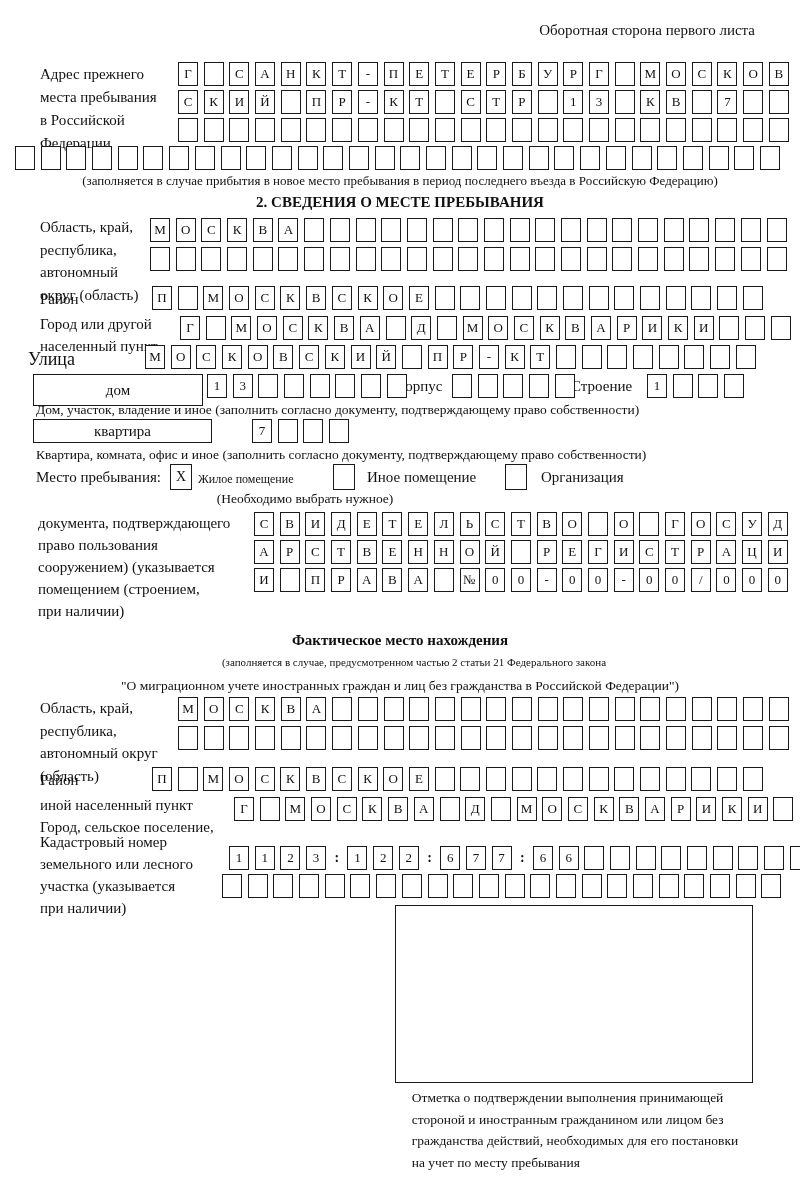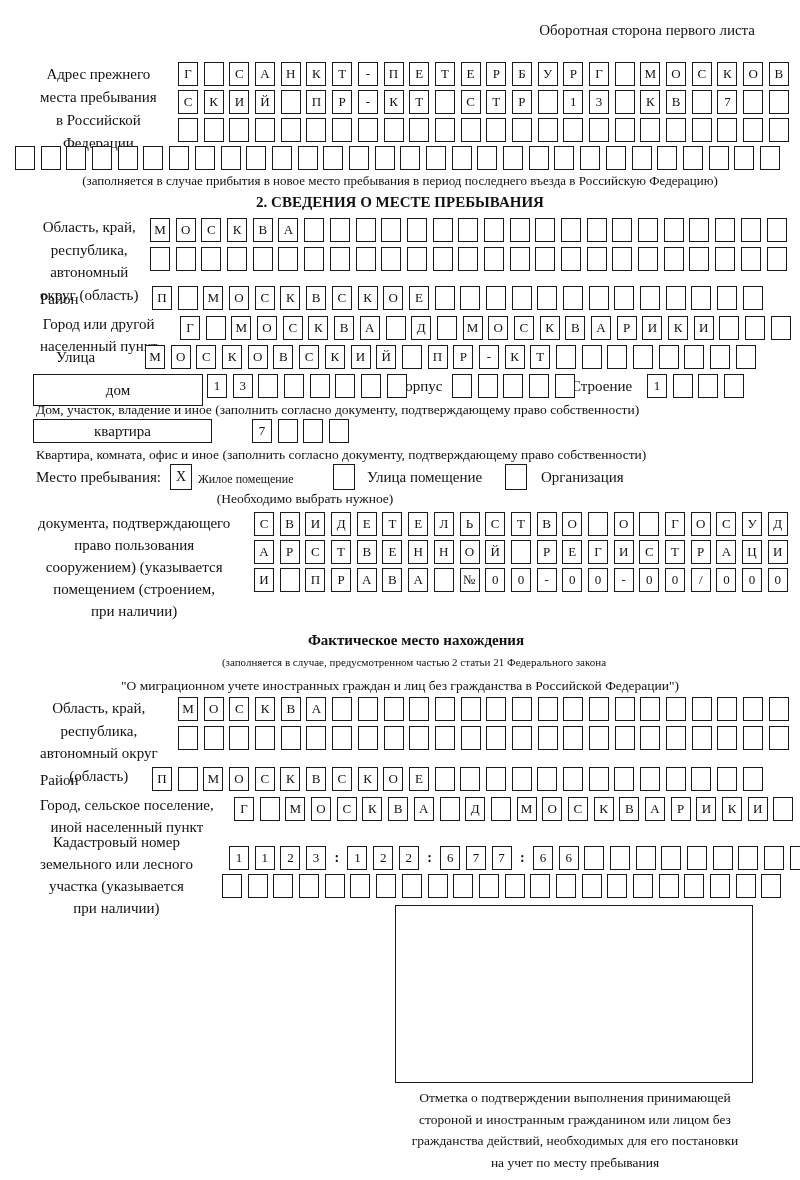--- a/index.html
+++ b/index.html
@@ -1,18 +1,18 @@
 <!DOCTYPE html>
 <html><head>
 <meta charset="utf-8">
 <style>
   html,body{margin:0;padding:0;background:#ffffff;}
   .page{
     position:relative;width:800px;height:1180px;background:#ffffff;
-    font-family:"Liberation Serif","DejaVu Serif",serif;color:#111;overflow:hidden;text-align:center;
+    font-family:"Liberation Serif","DejaVu Serif",serif;color:#111;overflow:hidden;
   }
   .lbl{position:absolute;white-space:nowrap;line-height:1.25;}
   .lbl.center{transform:translateX(-50%);}
   .lbl.right{transform:translateX(-100%);}
   .lbl.bold{font-weight:bold;}
   .boxrow{position:absolute;display:flex;gap:5.7px;}
   .cell{
     box-sizing:border-box;width:20px;height:24px;border:1.6px solid #1a1a1a;
     display:flex;align-items:center;justify-content:center;
     font-size:13px;background:#fff;flex:0 0 auto;
@@ -48,50 +48,50 @@
         <div>Область, край,</div>
         <div>республика,</div>
         <div>автономный</div>
         <div>округ (область)</div>
       </div>
       <div class="lbl" style="left: 40px; top: 290px; font-size: 15px;">Район</div>
       <div class="lbl" style="left: 40px; top: 313px; font-size: 15px; line-height: 22px;">
         <div>Город или другой</div>
         <div>населенный пункт</div>
       </div>
-      <div class="lbl" style="left: 56px; top: 348px; font-size: 15px;">Улица</div>
+      <div class="lbl" style="left: 28px; top: 348px; font-size: 18px;">Улица</div>
       <div class="lbl" style="left: 396px; top: 377px; font-size: 15px;">Корпус</div>
       <div class="lbl" style="left: 571px; top: 377px; font-size: 15px;">Строение</div>
       <div class="lbl" style="left: 36px; top: 402px; font-size: 13.5px;">Дом, участок, владение и иное (заполнить согласно документу, подтверждающему право собственности)</div>
       <div class="lbl" style="left: 36px; top: 447px; font-size: 13.5px;">Квартира, комната, офис и иное (заполнить согласно документу, подтверждающему право собственности)</div>
       <div class="lbl" style="left: 36px; top: 468px; font-size: 15px;">Место пребывания:</div>
       <div class="lbl" style="left: 198px; top: 472px; font-size: 12px;">Жилое помещение</div>
-      <div class="lbl" style="left: 367px; top: 468px; font-size: 15px;">Улица помещение</div>
+      <div class="lbl" style="left: 367px; top: 468px; font-size: 15px;">Иное помещение</div>
       <div class="lbl" style="left: 541px; top: 468px; font-size: 15px;">Организация</div>
       <div class="lbl center" style="left: 305px; top: 491px; font-size: 13.5px;">(Необходимо выбрать нужное)</div>
       <div class="lbl" style="left: 38px; top: 512px; font-size: 15px; line-height: 22px;">
         <div>документа, подтверждающего</div>
         <div>право пользования</div>
         <div>сооружением) (указывается</div>
         <div>помещением (строением,</div>
         <div>при наличии)</div>
       </div>
-      <div class="lbl center bold" style="left: 400px; top: 631px; font-size: 15px; margin-left: 16px;">Фактическое место нахождения</div>
+      <div class="lbl center bold" style="left: 400px; top: 631px; font-size: 15px;">Фактическое место нахождения</div>
       <div class="lbl center" style="left: 414px; top: 656px; font-size: 11px;">(заполняется в случае, предусмотренном частью 2 статьи 21 Федерального закона</div>
       <div class="lbl center" style="left: 400px; top: 678px; font-size: 13.5px;">"О миграционном учете иностранных граждан и лиц без гражданства в Российской Федерации")</div>
       <div class="lbl" style="left: 40px; top: 697px; font-size: 15px; line-height: 22.5px;">
         <div>Область, край,</div>
         <div>республика,</div>
         <div>автономный округ</div>
         <div>(область)</div>
       </div>
       <div class="lbl" style="left: 40px; top: 771px; font-size: 15px;">Район</div>
       <div class="lbl" style="left: 40px; top: 794px; font-size: 15px; line-height: 22px;">
+        <div>иной населенный пункт</div>
         <div>Город, сельское поселение,</div>
-        <div>иной населенный пункт</div>
       </div>
       <div class="lbl" style="left: 40px; top: 831px; font-size: 15px; line-height: 22px;">
         <div>Кадастровый номер</div>
         <div>земельного или лесного</div>
         <div>участка (указывается</div>
         <div>при наличии)</div>
       </div>
       <div class="lbl center" style="left: 575px; top: 1087px; font-size: 13.5px; line-height: 21.5px;">
         <div>Отметка о подтверждении выполнения принимающей</div>
         <div>стороной и иностранным гражданином или лицом без</div>

